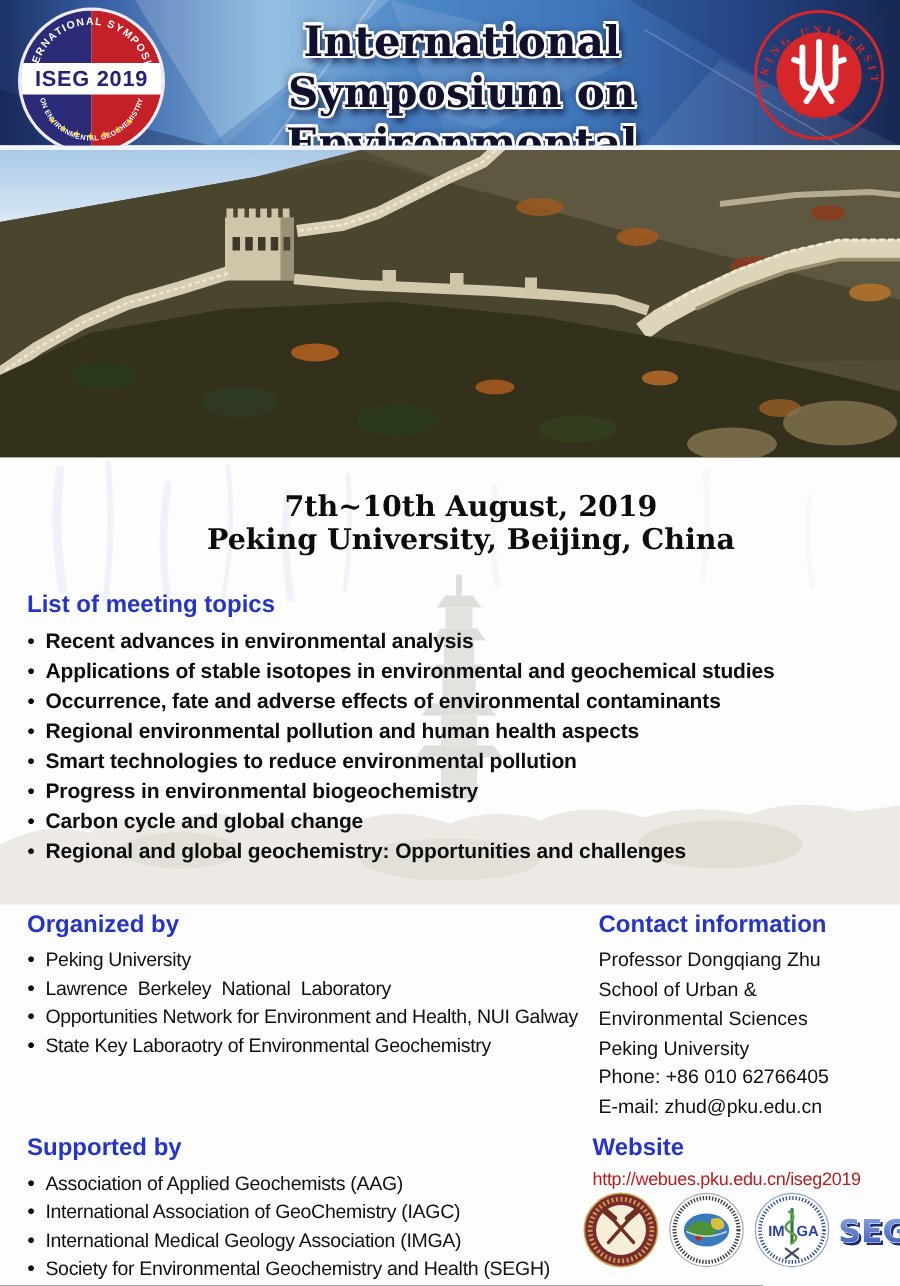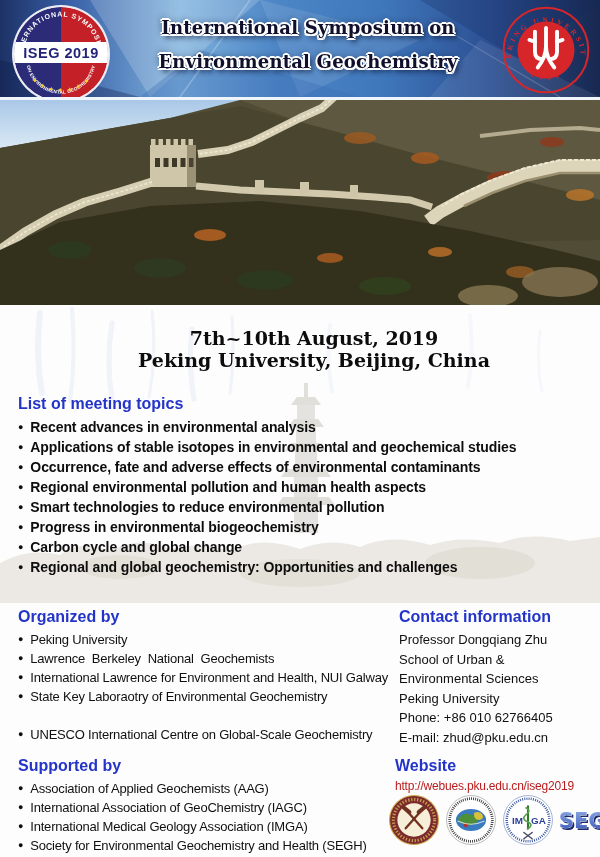--- a/index.html
+++ b/index.html
@@ -9,21 +9,21 @@
     font-family:"Liberation Sans", sans-serif;
   }
   
   .header { position:absolute; top:0; left:0; width:600px; height:97px; overflow:hidden; }
   .header svg.bg { position:absolute; top:0; left:0; }
   .iseg-logo { position:absolute; left:11px; top:4px; width:100px; height:100px; z-index:3; }
   .pku-logo  { position:absolute; right:8px; top:4px; width:92px; height:92px; z-index:3; }
   .titles {
     position:absolute; left:114px; right:98px; top:11px; z-index:2;
     text-align:center; font-family:"DejaVu Serif", serif; font-weight:bold;
-    font-size:18px; line-height:34px; color:#10102c; letter-spacing:0.2px;
+    font-size:28px; line-height:34px; color:#10102c; letter-spacing:0.2px;
     text-shadow:
       -1.5px -1.5px 0 #fff, 1.5px -1.5px 0 #fff, -1.5px 1.5px 0 #fff, 1.5px 1.5px 0 #fff,
       0 -1.8px 0 #fff, 0 1.8px 0 #fff, -1.8px 0 0 #fff, 1.8px 0 0 #fff,
       3px 4px 5px rgba(5,10,40,.85), -2px -2px 6px rgba(5,10,40,.45);
   }
   
   .photo { position:absolute; top:97px; left:0; width:600px; height:208px; border-top:3px solid #f0f5fb; box-sizing:border-box; }
   .photo svg { display:block; }
   
   .main { position:absolute; top:305px; left:0; width:600px; height:552px;padding-left:28px; }
@@ -262,25 +262,24 @@
         <li><span class="bullet">●</span><span>Progress in environmental biogeochemistry</span></li>
         <li><span class="bullet">●</span><span>Carbon cycle and global change</span></li>
         <li><span class="bullet">●</span><span>Regional and global geochemistry: Opportunities and challenges</span></li>
       </ul>
     </section>
 
     <section class="org">
       <h2 class="section-h">Organized by</h2>
       <ul class="plain">
         <li><span class="bullet">●</span><span>Peking University</span></li>
-        <li><span class="bullet">●</span><span>Lawrence  Berkeley  National  Geochemists</span></li>
-        <li><span class="bullet">●</span><span>International Lawrence for Environment and Health, NUI Galway</span></li>
+        <li><span class="bullet">●</span><span>Lawrence  Berkeley  National  Laboratory</span></li>
+        <li><span class="bullet">●</span><span>Opportunities Network for Environment and Health, NUI Galway</span></li>
         <li><span class="bullet">●</span><span>State Key Laboraotry of Environmental Geochemistry</span>
         </li>
-        <li><span class="bullet">●</span><span>UNESCO International Centre on Global-Scale Geochemistry</span></li>
       </ul>
     </section>
 
     <section class="contact">
       <h2 class="section-h">Contact information</h2>
       <div class="line">Professor Dongqiang Zhu</div>
       <div class="line">School of Urban &amp;</div>
       <div class="line">Environmental Sciences</div>
       <div class="line">Peking University</div>
       <div class="line">Phone: +86 010 62766405</div>

